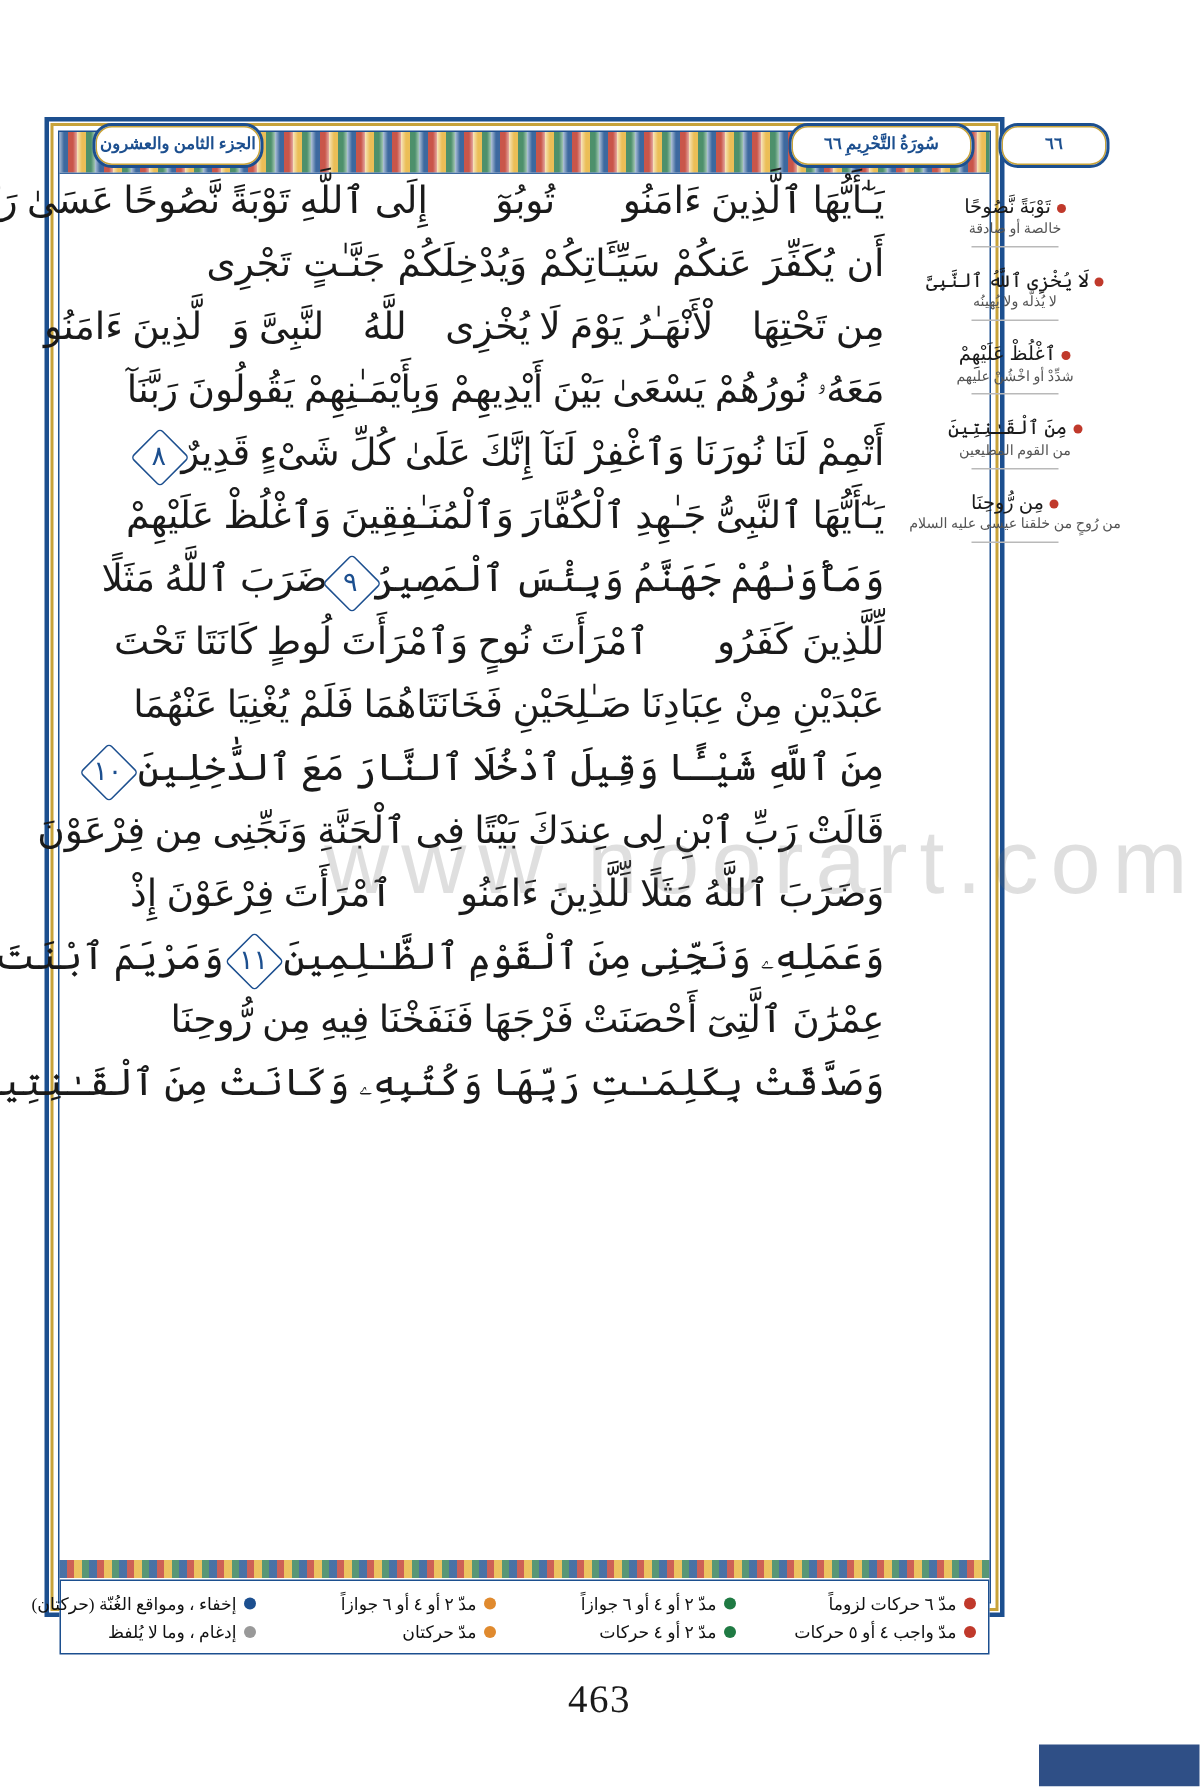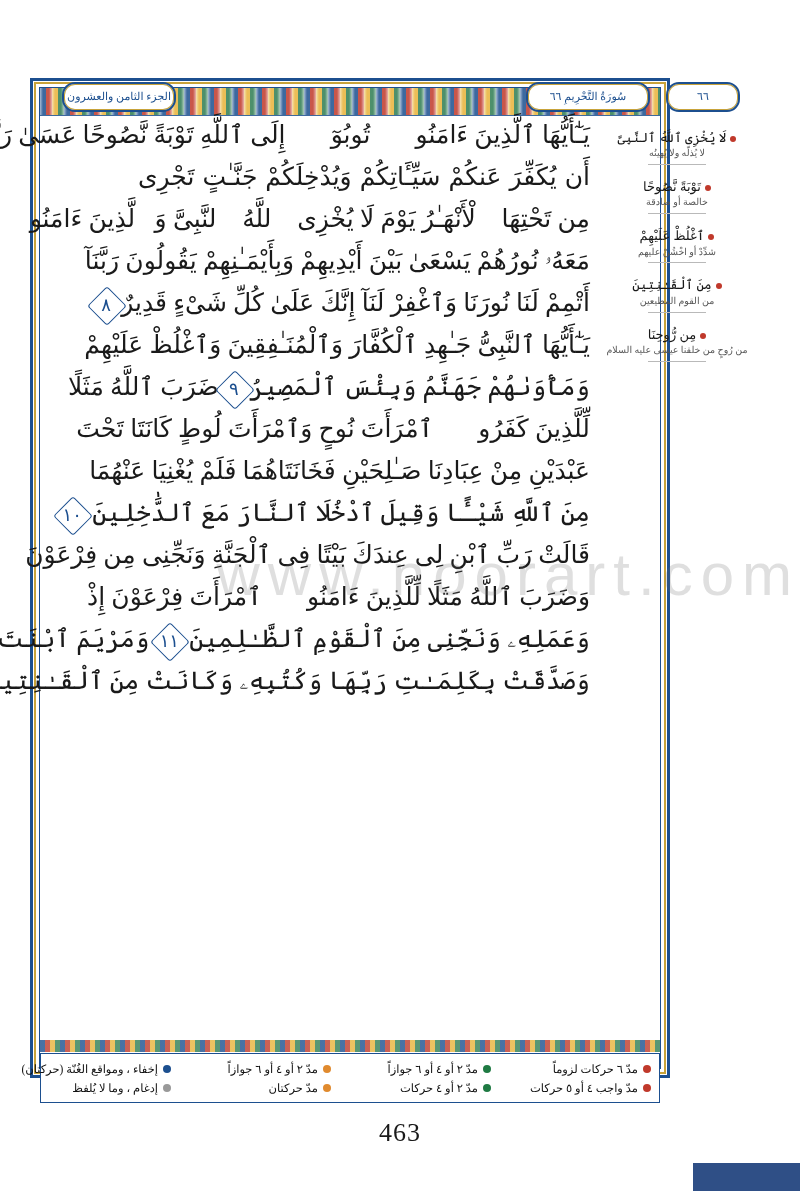--- a/index.html
+++ b/index.html
@@ -95,20 +95,21 @@
     border: 2px solid #1c4f8f;
     border-radius: 13px / 13px;
     box-shadow: inset 0 0 0 1px #c8a33a;
     color: #1c4f8f;
     font-size: 11px;
     line-height: 24px;
     text-align: center;
     white-space: nowrap;
     font-family: "Liberation Serif", serif;
     overflow: hidden;
+    font-weight: bold;
   }
   .cartouche-surah { right: 150px; width: 120px; }
   .cartouche-juz   { right: 60px;  width: 70px; border-radius: 13px; }
   .cartouche-left  { left: 62px;   width: 110px; }
 
   
   .text-column {
     position: absolute;
     right: 210px;
     top: 122px;
@@ -280,36 +281,37 @@
       <div class="aya-line"><span>مَعَهُۥ   نُورُهُمْ يَسْعَىٰ بَيْنَ أَيْدِيهِمْ وَبِأَيْمَـٰنِهِمْ يَقُولُونَ رَبَّنَآ</span></div>
       <div class="aya-line"><span>أَتْمِمْ لَنَا نُورَنَا وَٱغْفِرْ لَنَآ   إِنَّكَ عَلَىٰ كُلِّ شَىْءٍ قَدِيرٌ</span> <span class="aya-number"><span>٨</span></span></div>
       <div class="aya-line"><span>يَـٰٓأَيُّهَا ٱلنَّبِىُّ جَـٰهِدِ ٱلْكُفَّارَ وَٱلْمُنَـٰفِقِينَ وَٱغْلُظْ عَلَيْهِمْ</span></div>
       <div class="aya-line"><span>وَمَأْوَىٰهُمْ جَهَنَّمُ   وَبِئْسَ ٱلْمَصِيرُ</span> <span class="aya-number"><span>٩</span></span> <span>ضَرَبَ ٱللَّهُ مَثَلًا</span></div>
       <div class="aya-line"><span>لِّلَّذِينَ كَفَرُوا۟ ٱمْرَأَتَ نُوحٍ وَٱمْرَأَتَ لُوطٍ   كَانَتَا تَحْتَ</span></div>
       <div class="aya-line"><span>عَبْدَيْنِ مِنْ عِبَادِنَا صَـٰلِحَيْنِ فَخَانَتَاهُمَا فَلَمْ يُغْنِيَا عَنْهُمَا</span></div>
       <div class="aya-line"><span>مِنَ ٱللَّهِ شَيْـًٔا وَقِيلَ ٱدْخُلَا ٱلنَّارَ مَعَ ٱلدَّٰخِلِينَ</span> <span class="aya-number"><span>١٠</span></span></div>
       <div class="aya-line"><span>قَالَتْ رَبِّ ٱبْنِ لِى عِندَكَ بَيْتًا فِى ٱلْجَنَّةِ وَنَجِّنِى مِن فِرْعَوْنَ</span></div>
       <div class="aya-line"><span>وَضَرَبَ ٱللَّهُ مَثَلًا لِّلَّذِينَ ءَامَنُوا۟ ٱمْرَأَتَ فِرْعَوْنَ إِذْ</span></div>
       <div class="aya-line"><span>وَعَمَلِهِۦ وَنَجِّنِى مِنَ ٱلْقَوْمِ ٱلظَّـٰلِمِينَ</span> <span class="aya-number"><span>١١</span></span> <span>وَمَرْيَمَ ٱبْنَتَ</span></div>
+      <div class="aya-line"><span>عِمْرَٰنَ ٱلَّتِىٓ أَحْصَنَتْ فَرْجَهَا فَنَفَخْنَا فِيهِ مِن رُّوحِنَا</span></div>
       <div class="aya-line"><span>وَصَدَّقَتْ بِكَلِمَـٰتِ رَبِّهَا وَكُتُبِهِۦ وَكَانَتْ مِنَ ٱلْقَـٰنِتِينَ</span> </div>
     </div>
 
   <div class="margin-notes" id="margin-notes">
-      <div class="note">
-        <div class="note-head"><span class="dot"></span><span>لَا يُخْزِى ٱللَّهُ ٱلنَّبِىَّ</span></div>
-        <div class="note-body">لا يُذلّه ولا يُهينُه</div>
-        <div class="note-rule"></div>
-      </div>
       <div class="note">
         <div class="note-head"><span class="dot"></span><span>تَوْبَةً نَّصُوحًا</span></div>
         <div class="note-body">خالصة
 أو صادقة</div>
         <div class="note-rule"></div>
       </div>
       <div class="note">
+        <div class="note-head"><span class="dot"></span><span>لَا يُخْزِى ٱللَّهُ ٱلنَّبِىَّ</span></div>
+        <div class="note-body">لا يُذلّه ولا يُهينُه</div>
+        <div class="note-rule"></div>
+      </div>
+      <div class="note">
         <div class="note-head"><span class="dot"></span><span>ٱغْلُظْ عَلَيْهِمْ</span></div>
         <div class="note-body">شدِّدْ أو اخْشُنْ
 عليهم</div>
         <div class="note-rule"></div>
       </div>
       <div class="note">
         <div class="note-head"><span class="dot"></span><span>مِنَ ٱلْقَـٰنِتِينَ</span></div>
         <div class="note-body">من القوم
 المطيعين</div>
         <div class="note-rule"></div>

